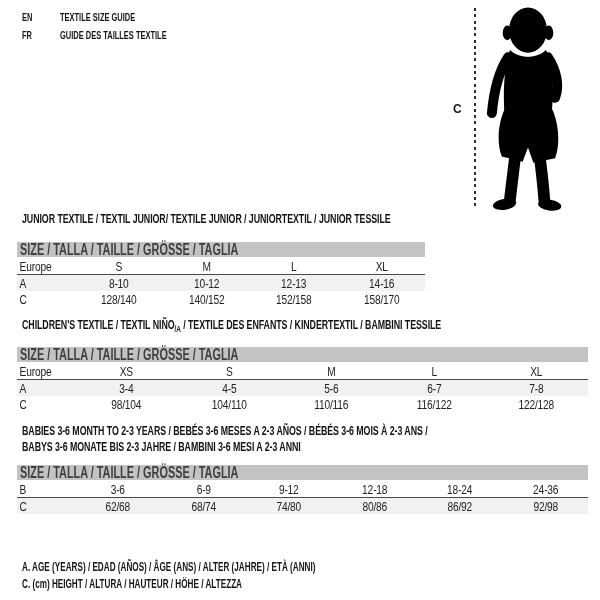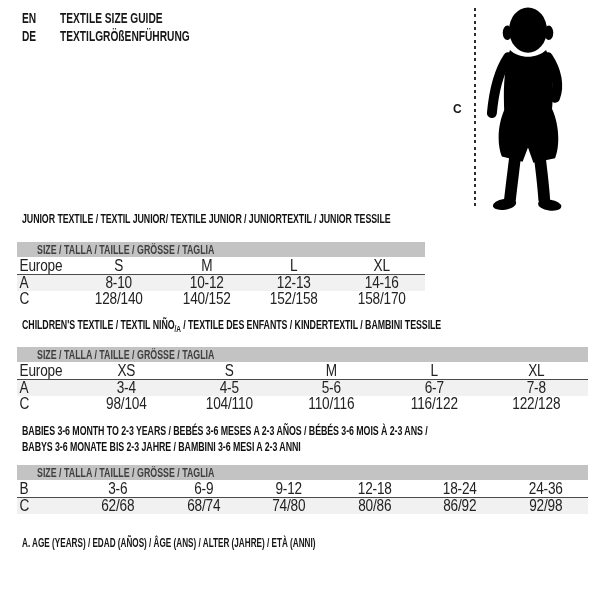--- a/index.html
+++ b/index.html
@@ -4,63 +4,63 @@
 <style>
   html,body{margin:0;padding:0;}
   body{
     width:600px;height:600px;position:relative;overflow:hidden;
     background:#ffffff;color:#1d1d1d;
     font-family:"Liberation Sans", sans-serif;
     -webkit-font-smoothing:antialiased;
   }
   .cond{display:inline-block;transform:scaleX(0.68);transform-origin:0 50%;white-space:nowrap;}
   
-  .lang-list{position:absolute;left:22px;top:9px;font-weight:bold;font-size:15px;line-height:17.5px;color:#161616;}
+  .lang-list{position:absolute;left:22px;top:9px;font-weight:bold;font-size:11px;line-height:17.5px;color:#161616;}
   .lang-row{display:flex;}
   .lang-code{width:38px;flex:0 0 38px;}
   
   .figure-label{position:absolute;left:453px;top:102px;font-weight:bold;font-size:12px;color:#161616;}
   .measure-line{position:absolute;left:474px;top:8px;width:2px;height:201px;
     background:repeating-linear-gradient(to bottom,#2d2d2d 0 3px,transparent 3px 6.3px);}
   .silhouette{position:absolute;left:482px;top:3px;}
   
   .sec-heading{position:absolute;margin:0;font-weight:bold;font-size:13px;color:#111;
     transform:scaleX(0.68);transform-origin:0 0;white-space:nowrap;letter-spacing:-0.1px;}
   .sec-heading .subpart{font-size:9.5px;vertical-align:-2.5px;}
   #junior-heading{left:22px;top:211px;}
   #children-heading{left:22px;top:317px;}
   #babies-heading{left:22px;top:423px;line-height:15.5px;}
   
   .stable{position:absolute;left:17px;}
   #junior-table{top:242px;width:408px;}
   #children-table{top:347px;width:571px;}
   #babies-table{top:465px;width:571px;}
   .size-bar{height:15px;line-height:15px;background:var(--size-bar-bg,#c3c3c3);
-    color:var(--size-bar-text,#3f3f3f);font-weight:bold;font-size:13px;padding-left:20px;}
-  .trow{display:flex;align-items:center;height:16px;font-size:16px;color:#222;letter-spacing:-0.2px;}
+    color:var(--size-bar-text,#3f3f3f);font-weight:bold;font-size:16px;padding-left:3px;}
+  .trow{display:flex;align-items:flex-end;height:16px;font-size:12px;color:#222;letter-spacing:-0.2px;}
   .trow-first{height:17px;border-bottom:1px solid var(--divider,#4a4a4a);}
   .trow-shaded{background:var(--shaded-row-bg,#f1f1f1);}
   .tcell{flex:1;text-align:center;transform:scaleX(0.85);transform-origin:50% 50%;}
   .tcell-label{flex:0 0 55px;text-align:left;padding-left:3px;transform:scaleX(0.85);transform-origin:0 50%;}
   
-  .notes{position:absolute;left:22px;top:535px;font-weight:bold;font-size:12px;line-height:17px;color:#161616;}
+  .notes{position:absolute;left:22px;top:559px;font-weight:bold;font-size:12px;line-height:17px;color:#161616;}
 </style>
 </head>
 <body>
 
 <div class="page">
 
   <div class="lang-list">
     <div class="lang-row">
       <span class="lang-code cond">EN</span>
       <span class="lang-title cond">TEXTILE SIZE GUIDE</span>
     </div>
     <div class="lang-row">
-      <span class="lang-code cond">DE</span>
-      <span class="lang-title cond">TEXTILGRÖßENFÜHRUNG</span>
+      <span class="lang-code cond">FR</span>
+      <span class="lang-title cond">GUIDE DES TAILLES TEXTILE</span>
     </div>
   </div>
 
   <span class="figure-label">C</span>
   <div class="measure-line"></div>
   <svg class="silhouette" width="92" height="213" viewBox="0 0 100 236" aria-hidden="true">
     <g fill="#000000" stroke="none">
       <ellipse cx="50" cy="30" rx="21" ry="25"></ellipse>
       <ellipse cx="27" cy="33" rx="5" ry="8"></ellipse>
       <ellipse cx="73" cy="33" rx="5" ry="8"></ellipse>
@@ -157,15 +157,16 @@
           <div class="tcell">74/80</div>
           <div class="tcell">80/86</div>
           <div class="tcell">86/92</div>
           <div class="tcell">92/98</div>
         </div>
       </div>
   </div>
 
   <div class="notes">
     <div><span class="cond">A. AGE (YEARS) / EDAD (AÑOS) / ÂGE (ANS) / ALTER (JAHRE) / ETÀ (ANNI)</span></div>
+    <div><span class="cond">C. (cm) HEIGHT / ALTURA / HAUTEUR / HÖHE / ALTEZZA</span></div>
   </div>
 
 </div>
 
 </body></html>

